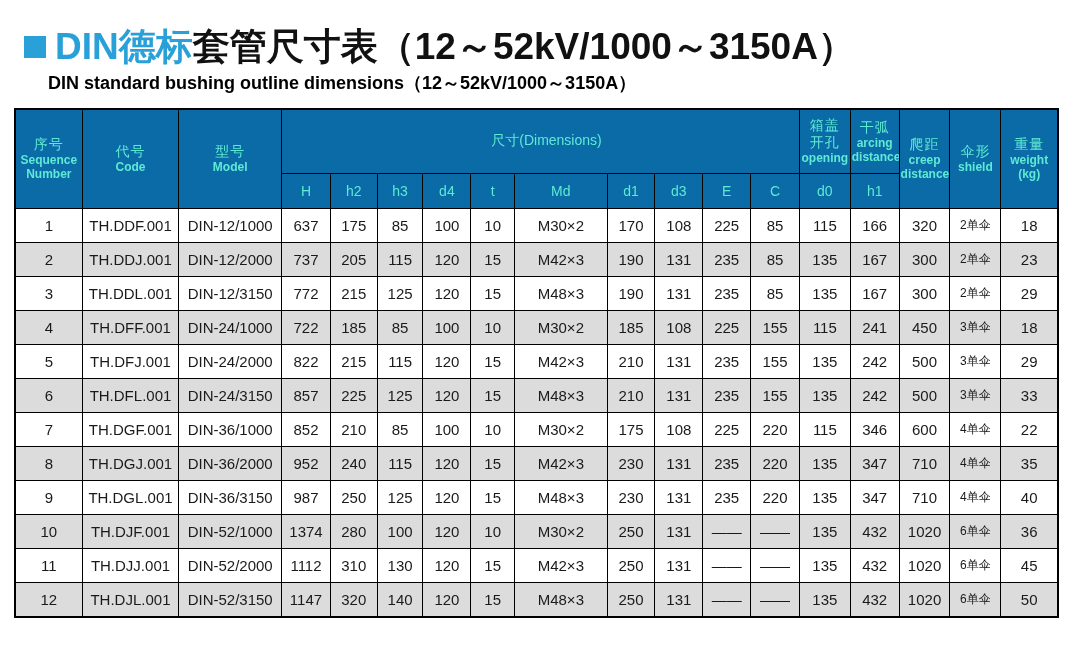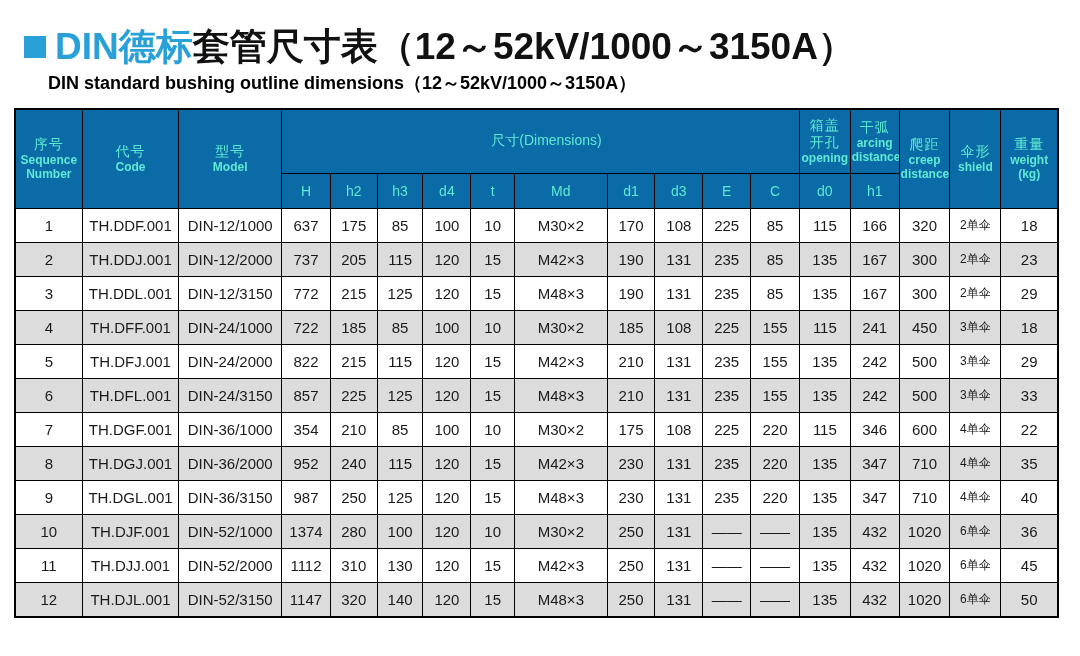--- a/index.html
+++ b/index.html
@@ -285,21 +285,21 @@
           <td class="c-d0">135</td>
           <td class="c-h1">242</td>
           <td class="c-creep-distance">500</td>
           <td class="c-shield">3单伞</td>
           <td class="c-weight">33</td>
         </tr>
         <tr>
           <td class="c-sequence">7</td>
           <td class="c-code">TH.DGF.001</td>
           <td class="c-model">DIN-36/1000</td>
-          <td class="c-H">354</td>
+          <td class="c-H">852</td>
           <td class="c-h2">210</td>
           <td class="c-h3">85</td>
           <td class="c-d4">100</td>
           <td class="c-t">10</td>
           <td class="c-Md">M30×2</td>
           <td class="c-d1">175</td>
           <td class="c-d3">108</td>
           <td class="c-E">225</td>
           <td class="c-C">220</td>
           <td class="c-d0">115</td>

